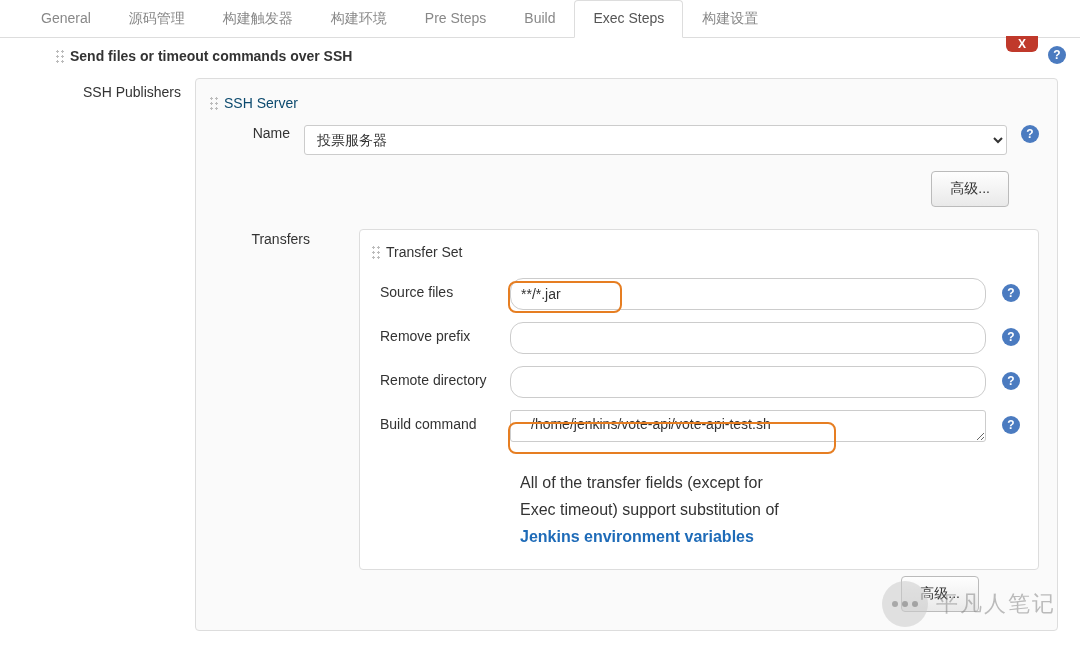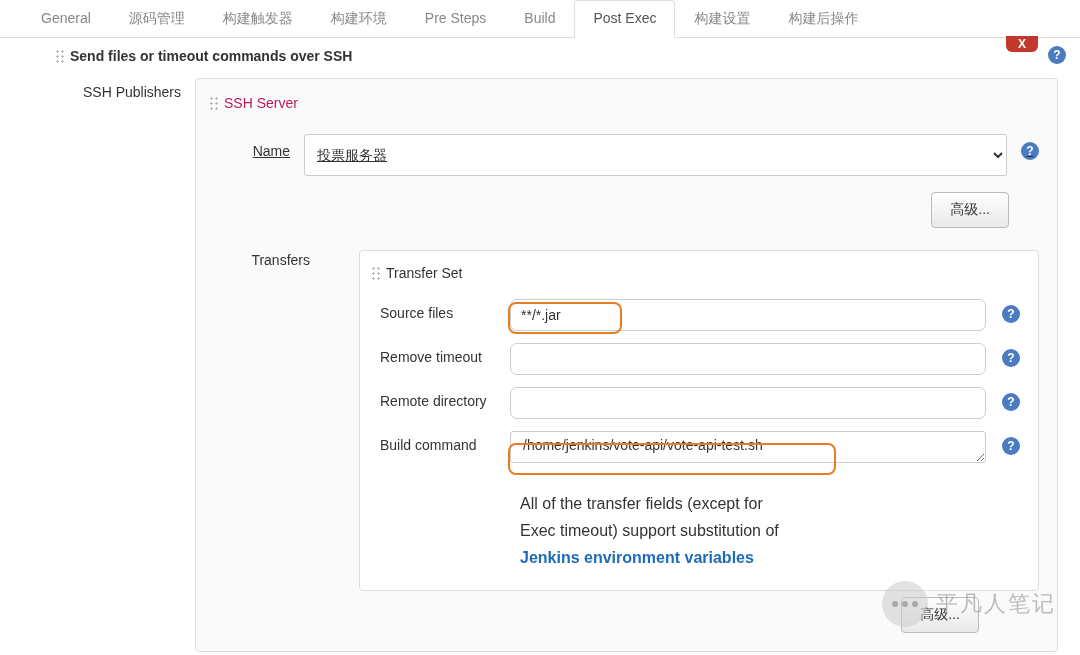--- a/index.html
+++ b/index.html
@@ -121,44 +121,41 @@
       border: 1px solid #ddd;
       border-radius: 4px;
       background: #fafafa;
       padding: 12px 18px 18px 10px;
     }
     .sub-header {
       display: flex;
       align-items: center;
       padding: 4px 0 10px 2px;
     }
-    .sub-title { font-size: 14px; color: #be185d; }
+    .sub-title { font-size: 14px; color: #0c4a6e; }
     .name-row {
       display: flex;
-      align-items: center;
       padding: 4px 0 10px 0;
-      text-decoration: underline;
     }
     .name-row .lbl {
       width: 98px;
       text-align: right;
       padding-right: 14px;
       color: #333;
       flex-shrink: 0;
     }
     .name-row select {
       flex: 1;
-      height: 42px;
+      height: 30px;
       border: 1px solid #ccc;
       border-radius: 3px;
       padding: 0 8px;
       font-size: 14px;
       background: #fff;
       color: #333;
-      margin-top: 9px;
     }
     .name-row .help-icon { margin-left: 14px; }
     .adv-btn-row {
       display: flex;
       justify-content: flex-end;
       padding: 6px 30px 0 0;
     }
     .adv-btn {
       background: linear-gradient(#fefefe, #e9e9e9);
       border: 1px solid #bbb;
@@ -195,32 +192,32 @@
       flex-shrink: 0;
       font-size: 14px;
     }
     .field-row .finput {
       flex: 1;
     }
     .field-row input[type=text] {
       width: 100%;
       height: 32px;
       border: 1px solid #ccc;
-      border-radius: 7px;
+      border-radius: 13px;
       padding: 0 10px;
       font-size: 14px;
       background: #fff;
       color: #333;
     }
     .field-row textarea {
       width: 100%;
       height: 32px;
       border: 1px solid #ccc;
       border-radius: 3px;
-      padding: 5px 12px;
+      padding: 5px 20px;
       font-size: 14px;
       background: #fff;
       color: #333;
       resize: both;
       font-family: inherit;
     }
     .field-row .hwrap { margin-left: 16px; padding-top: 6px; }
     .hl-orange {
       border: 2.5px solid #e67e22;
       border-radius: 8px;
@@ -273,23 +270,22 @@
 </head>
 <body>
 
 <div class="tabs">
   <div class="tab">General</div>
   <div class="tab">源码管理</div>
   <div class="tab">构建触发器</div>
   <div class="tab">构建环境</div>
   <div class="tab">Pre Steps</div>
   <div class="tab">Build</div>
-  <div class="tab active">Post Exec</div>
+  <div class="tab active">Exec Steps</div>
   <div class="tab">构建设置</div>
-  <div class="tab">构建后操作</div>
 </div>
 
 <div class="config-body">
 
   <div class="section-header" style="position:relative;">
     <span class="drag-handle"></span>
     <span class="section-title">Send files or timeout commands over SSH</span>
     <div class="close-btn">X</div>
     <span class="help-icon help-section-right">?</span>
   </div>
@@ -328,21 +324,21 @@
               <div class="hl-orange hl-src"></div>
               <div class="hl-orange hl-exec"></div>
 
               <div class="field-row">
                 <div class="flabel">Source files</div>
                 <div class="finput"><input type="text" value="**/*.jar" style=""></div>
                 <div class="hwrap"><span class="help-icon">?</span></div>
               </div>
 
               <div class="field-row">
-                <div class="flabel">Remove timeout</div>
+                <div class="flabel">Remove prefix</div>
                 <div class="finput"><input type="text" value="" style=""></div>
                 <div class="hwrap"><span class="help-icon">?</span></div>
               </div>
 
               <div class="field-row">
                 <div class="flabel">Remote directory</div>
                 <div class="finput"><input type="text" value="" style=""></div>
                 <div class="hwrap"><span class="help-icon">?</span></div>
               </div>
 

